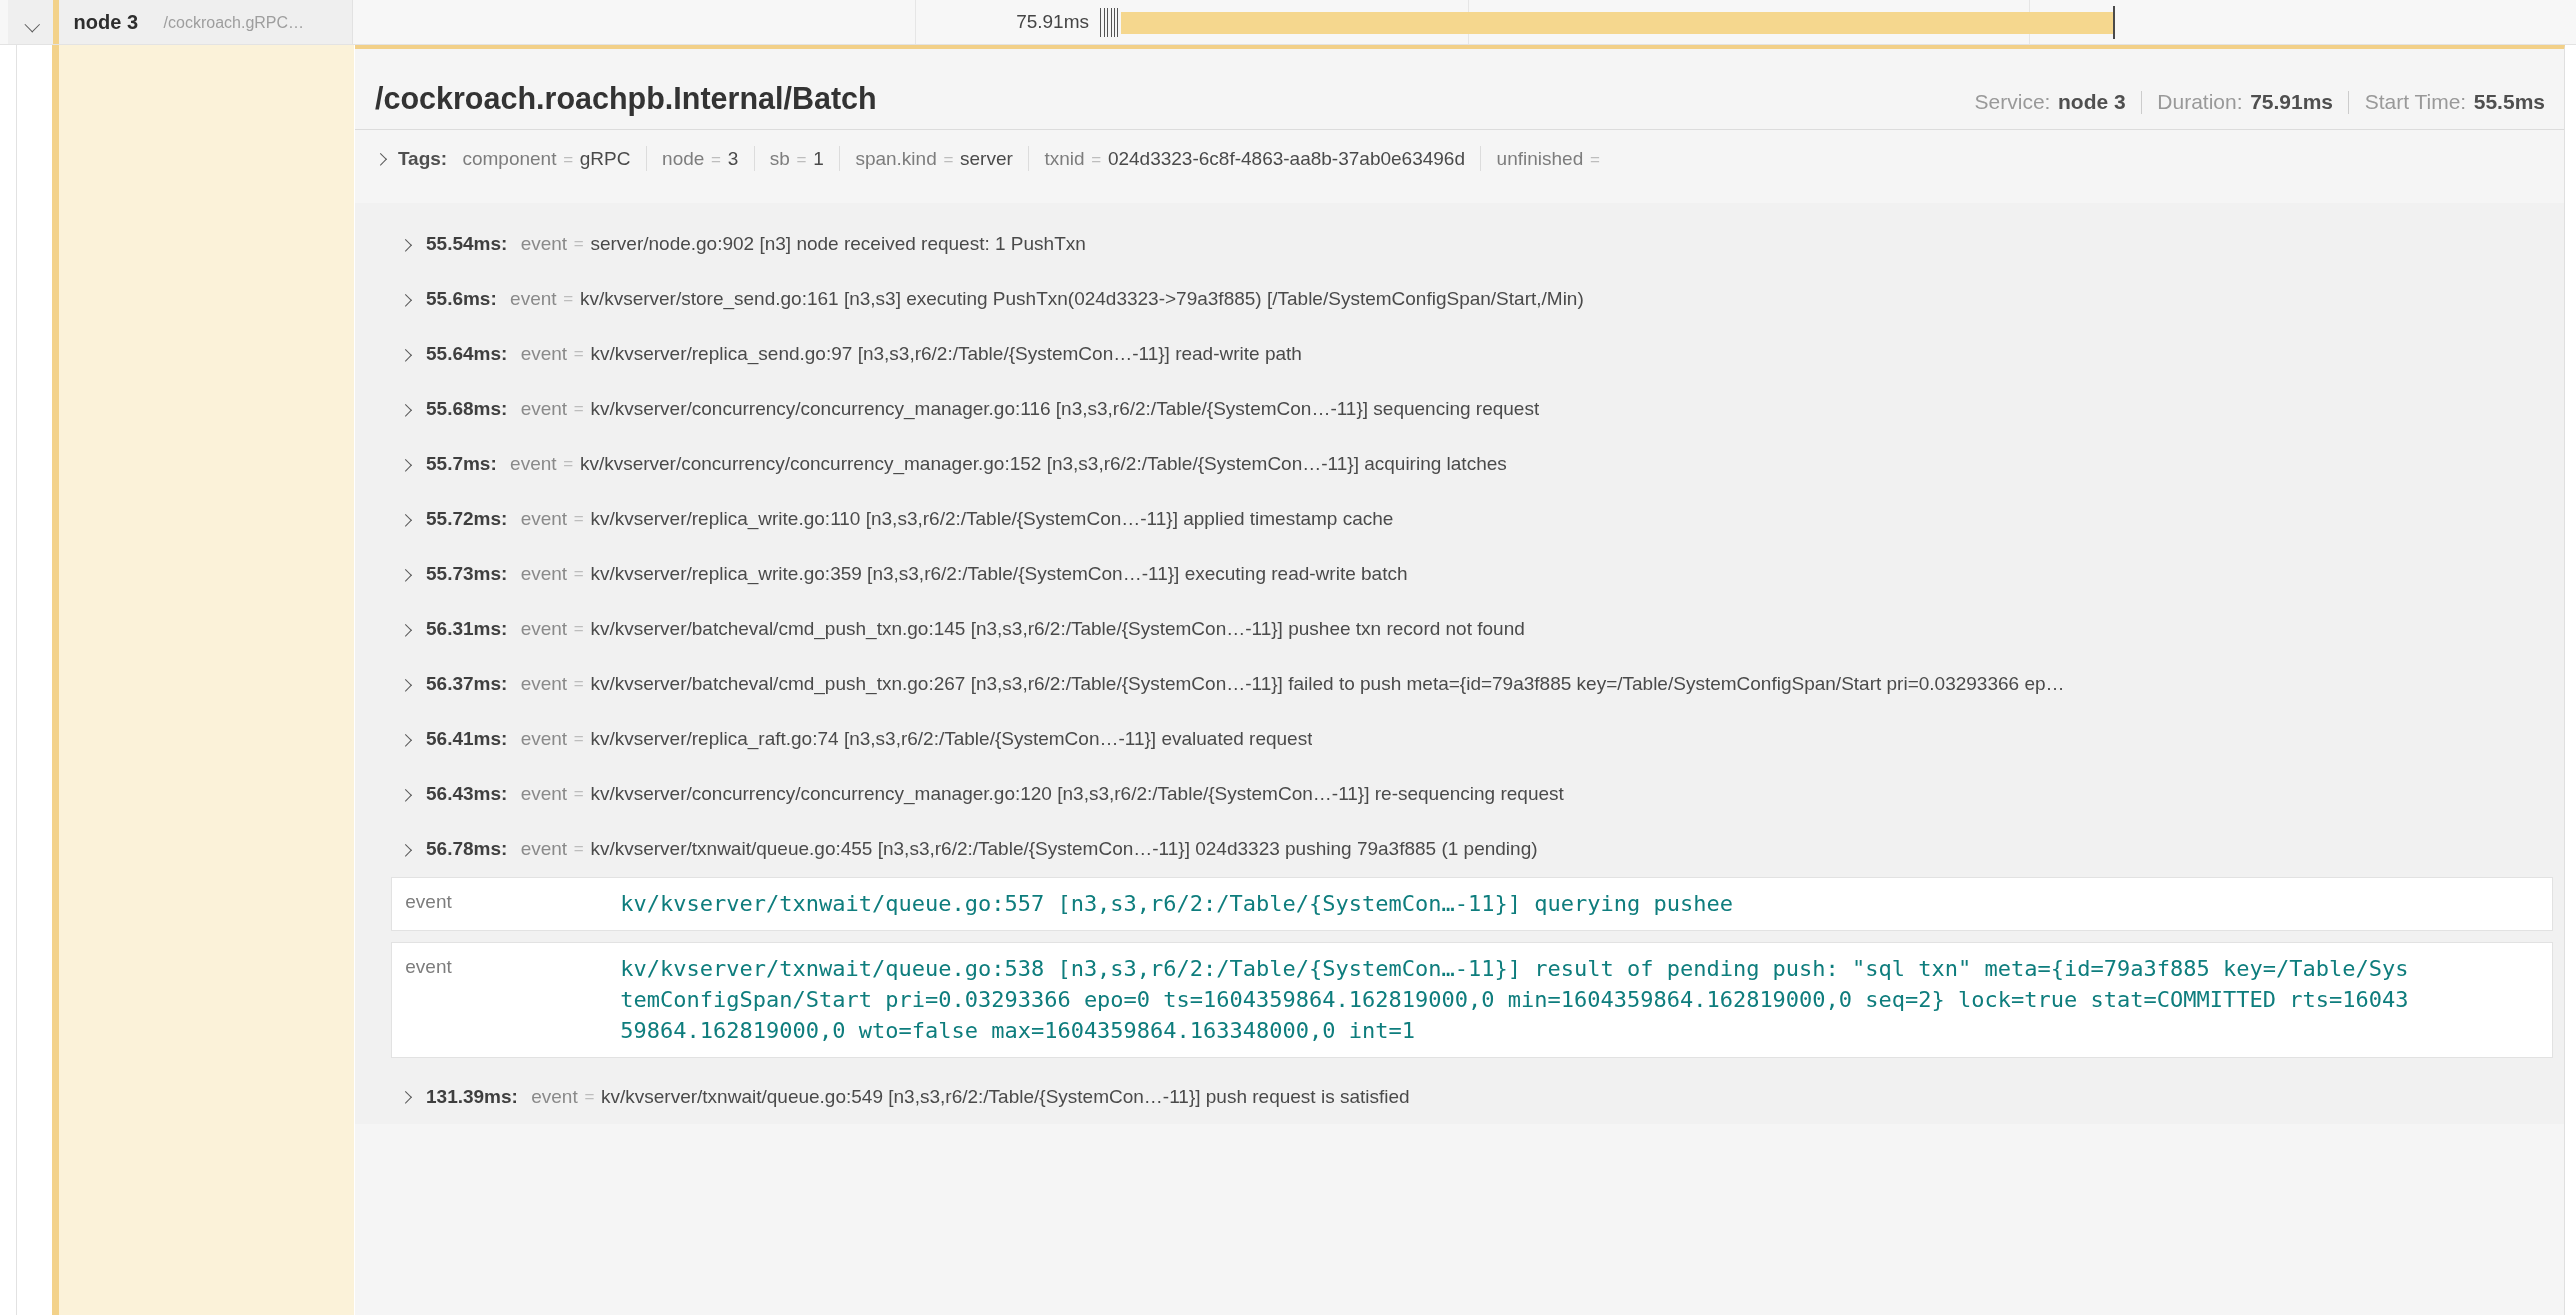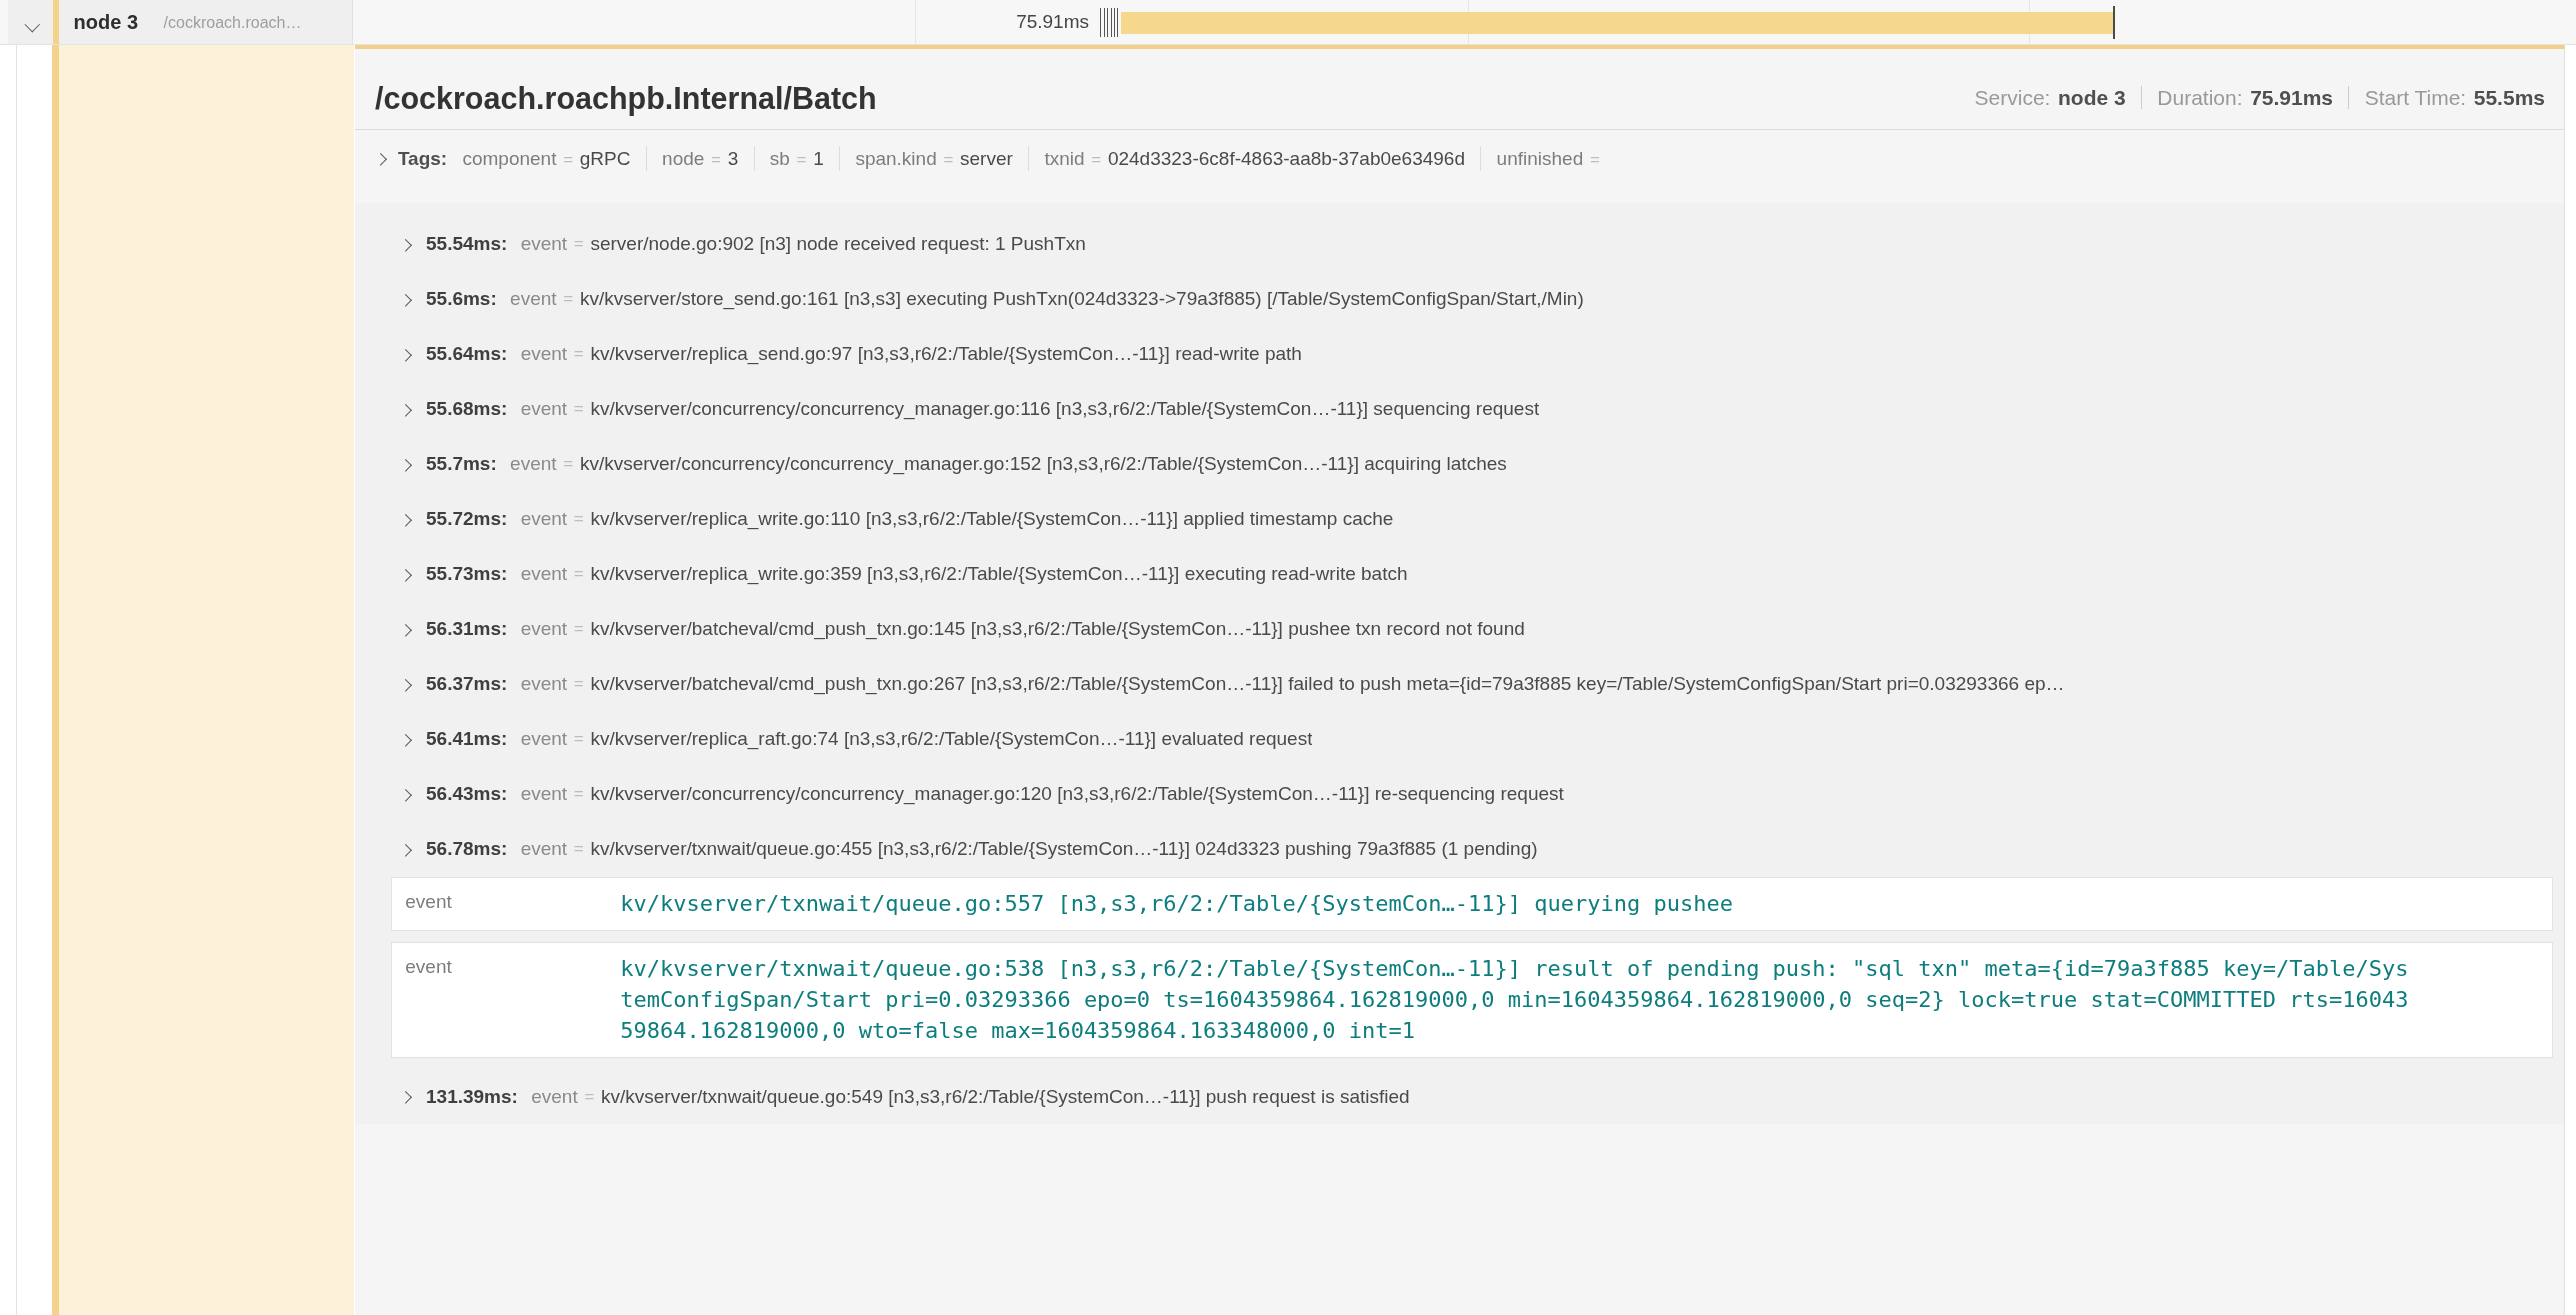--- a/index.html
+++ b/index.html
@@ -33,21 +33,21 @@
 
   
   .gutter-line { position:absolute; left:16px; top:45px; width:1px; height:1271px; background:#e2e2e2; }
   .row-band { position:absolute; left:52px; top:45px; width:302px; height:1271px; background:#fbf2d9; }
   .row-band .band-strip { position:absolute; left:0; top:0; width:6.7px; height:100%; background:#f3d28a; }
 
   
   .detail-panel { position:absolute; left:355px; top:45px; width:2210px; height:1271px;
                   background:#f5f5f5; border-top:4.8px solid #f2d088;
                   border-right:1px solid #e0e0e0; overflow:hidden; }
-  .detail-header { display:flex; justify-content:space-between; align-items:center;
+  .detail-header { display:flex; justify-content:space-between; align-items:flex-end;
                    padding:32px 19px 13.3px 20px; border-bottom:1px solid #dcdcdc; }
   .op-title { font-size:30.5px; font-weight:bold; color:#333; }
   .header-info { display:flex; align-items:baseline; font-size:21px; color:#999;
                  white-space:nowrap; padding-bottom:1.9px; }
   .header-info b { color:#4f4f4f; margin-left:7.6px; }
   .info-sep { width:1px; height:23px; background:#ccc; margin:0 15.3px; align-self:center; }
 
   .tags-row { display:flex; align-items:center; padding:16px 0 32px 21px; cursor:pointer; }
   .tags-label { font-size:19px; font-weight:bold; color:#4f4f4f; margin:0 15.3px 0 13.3px; }
   .tag-item { display:flex; align-items:baseline; font-size:19px; white-space:nowrap; }
@@ -83,21 +83,21 @@
 </head>
 <body>
 
 <div class="stage">
 
   <div class="topbar">
     <div class="span-name-cell">
       <span class="collapse-chevron"><i class="chev down"></i></span>
       <span class="svc-strip"></span>
       <span class="svc-name">node 3</span>
-      <span class="svc-op">/cockroach.roach…</span>
+      <span class="svc-op">/cockroach.gRPC…</span>
     </div>
     <div id="gridlines">
         <div class="gridline" style="left: 915px;"></div>
         <div class="gridline" style="left: 1468px;"></div>
         <div class="gridline" style="left: 2029px;"></div>
       </div>
     <div class="ruler-label">75.91ms</div>
     <div id="logticks">
         <div class="logtick" style="left: 1100px;"></div>
         <div class="logtick" style="left: 1104px;"></div>

